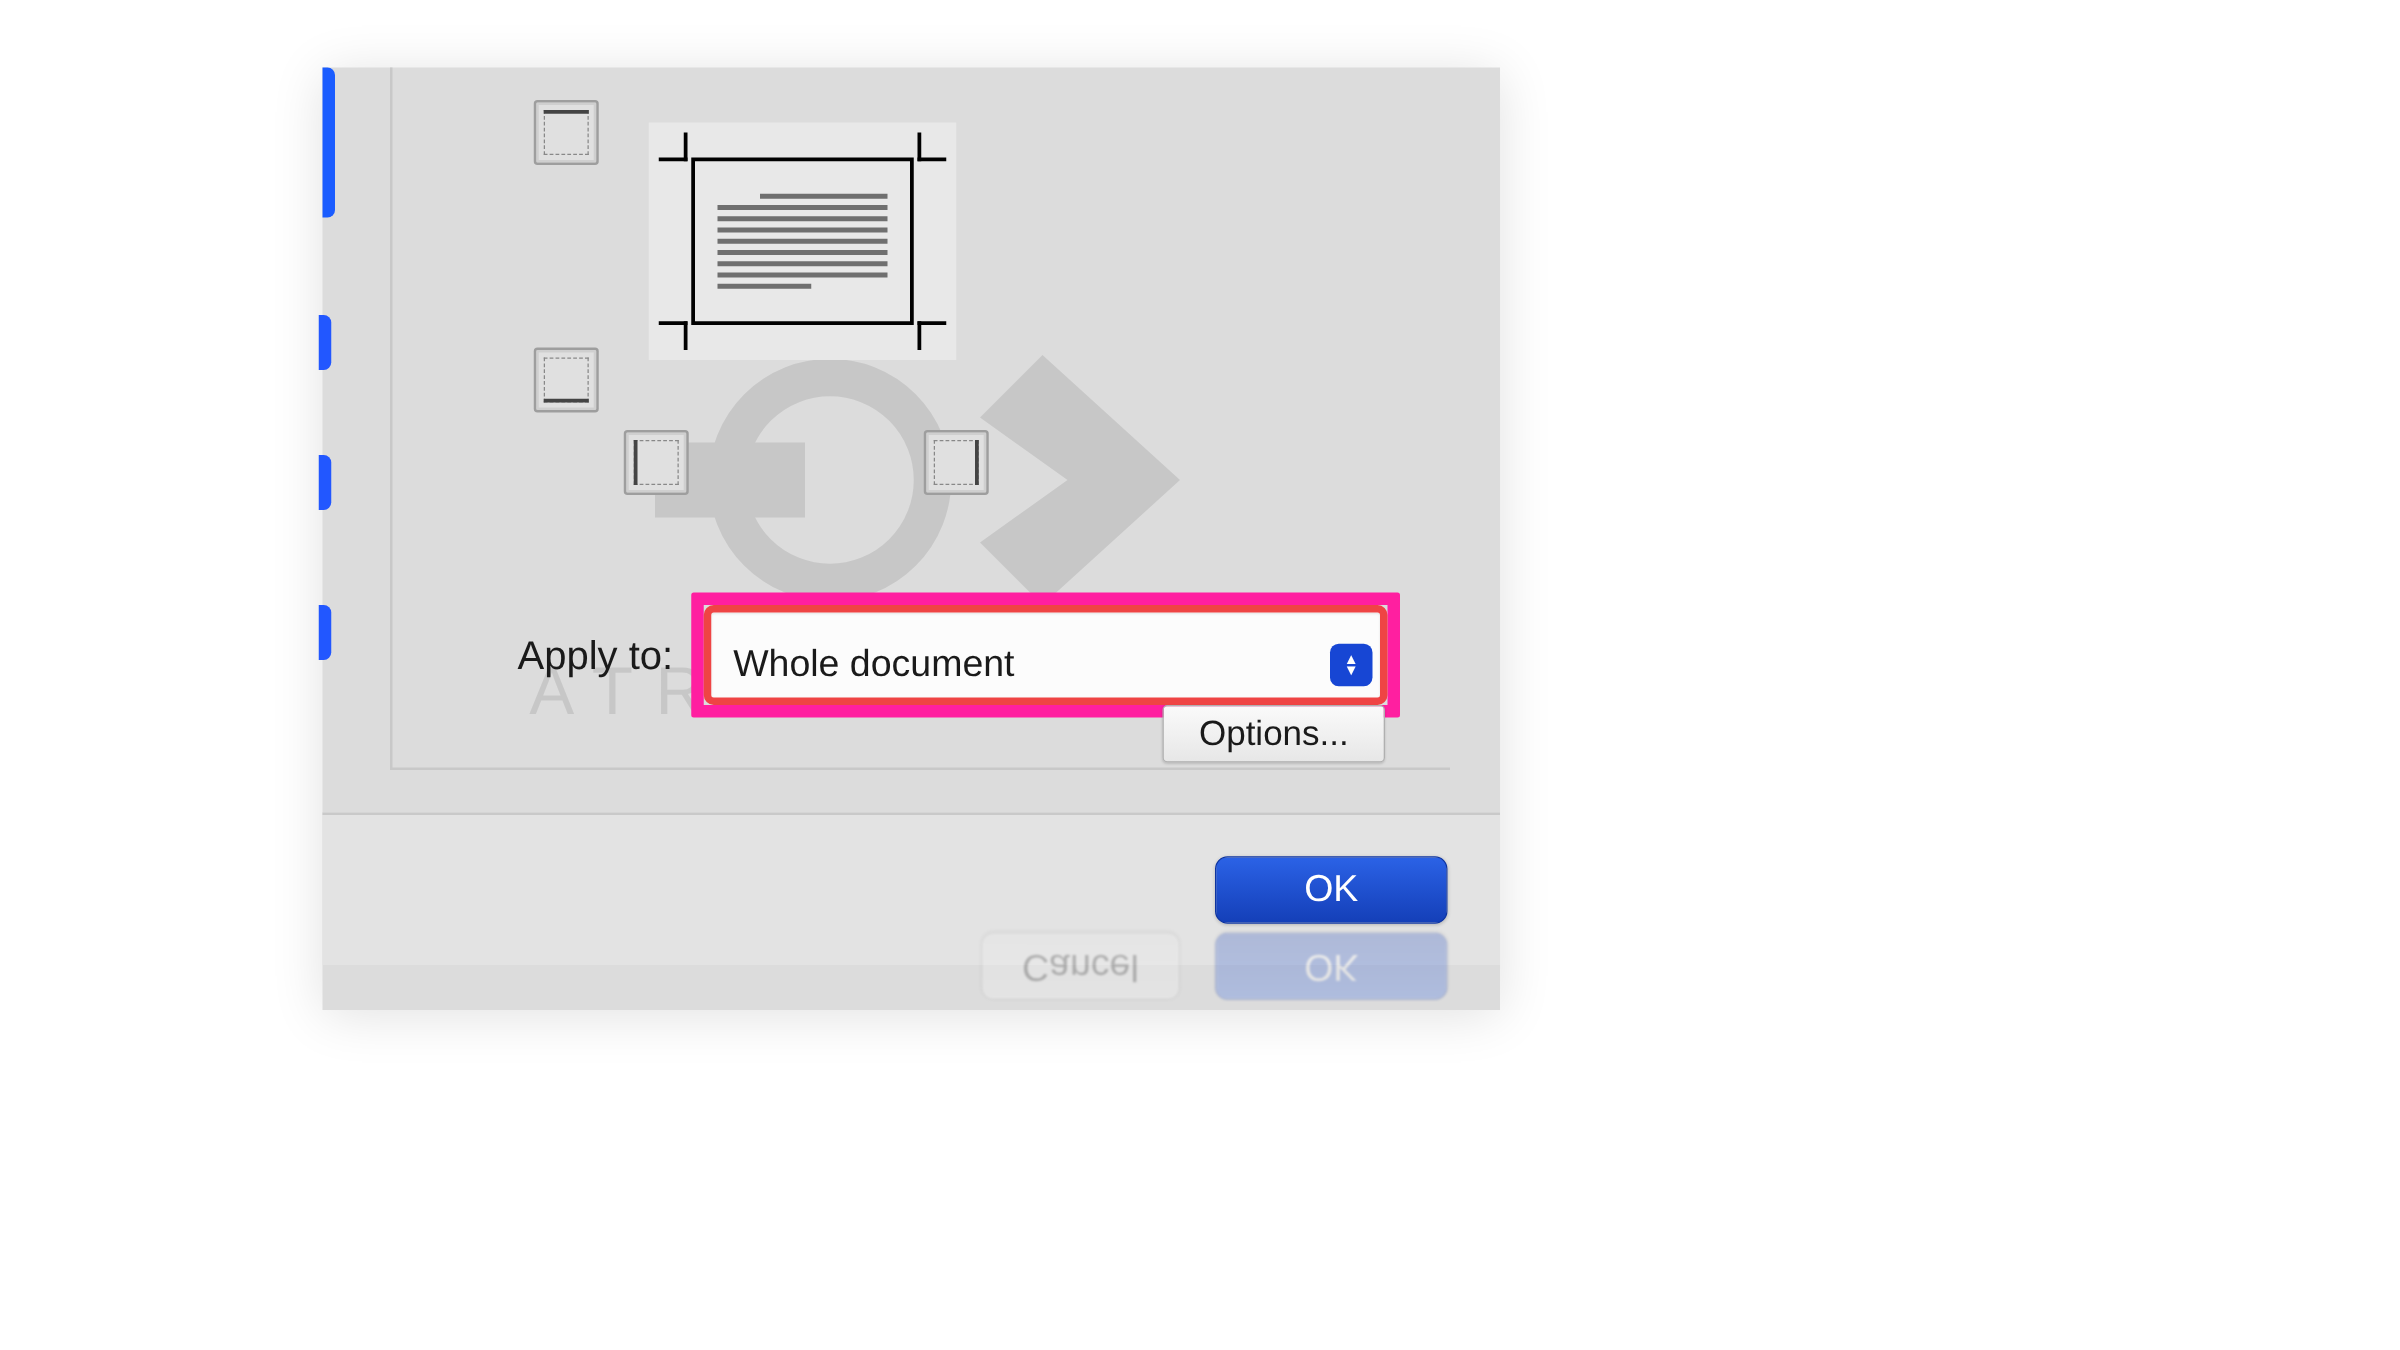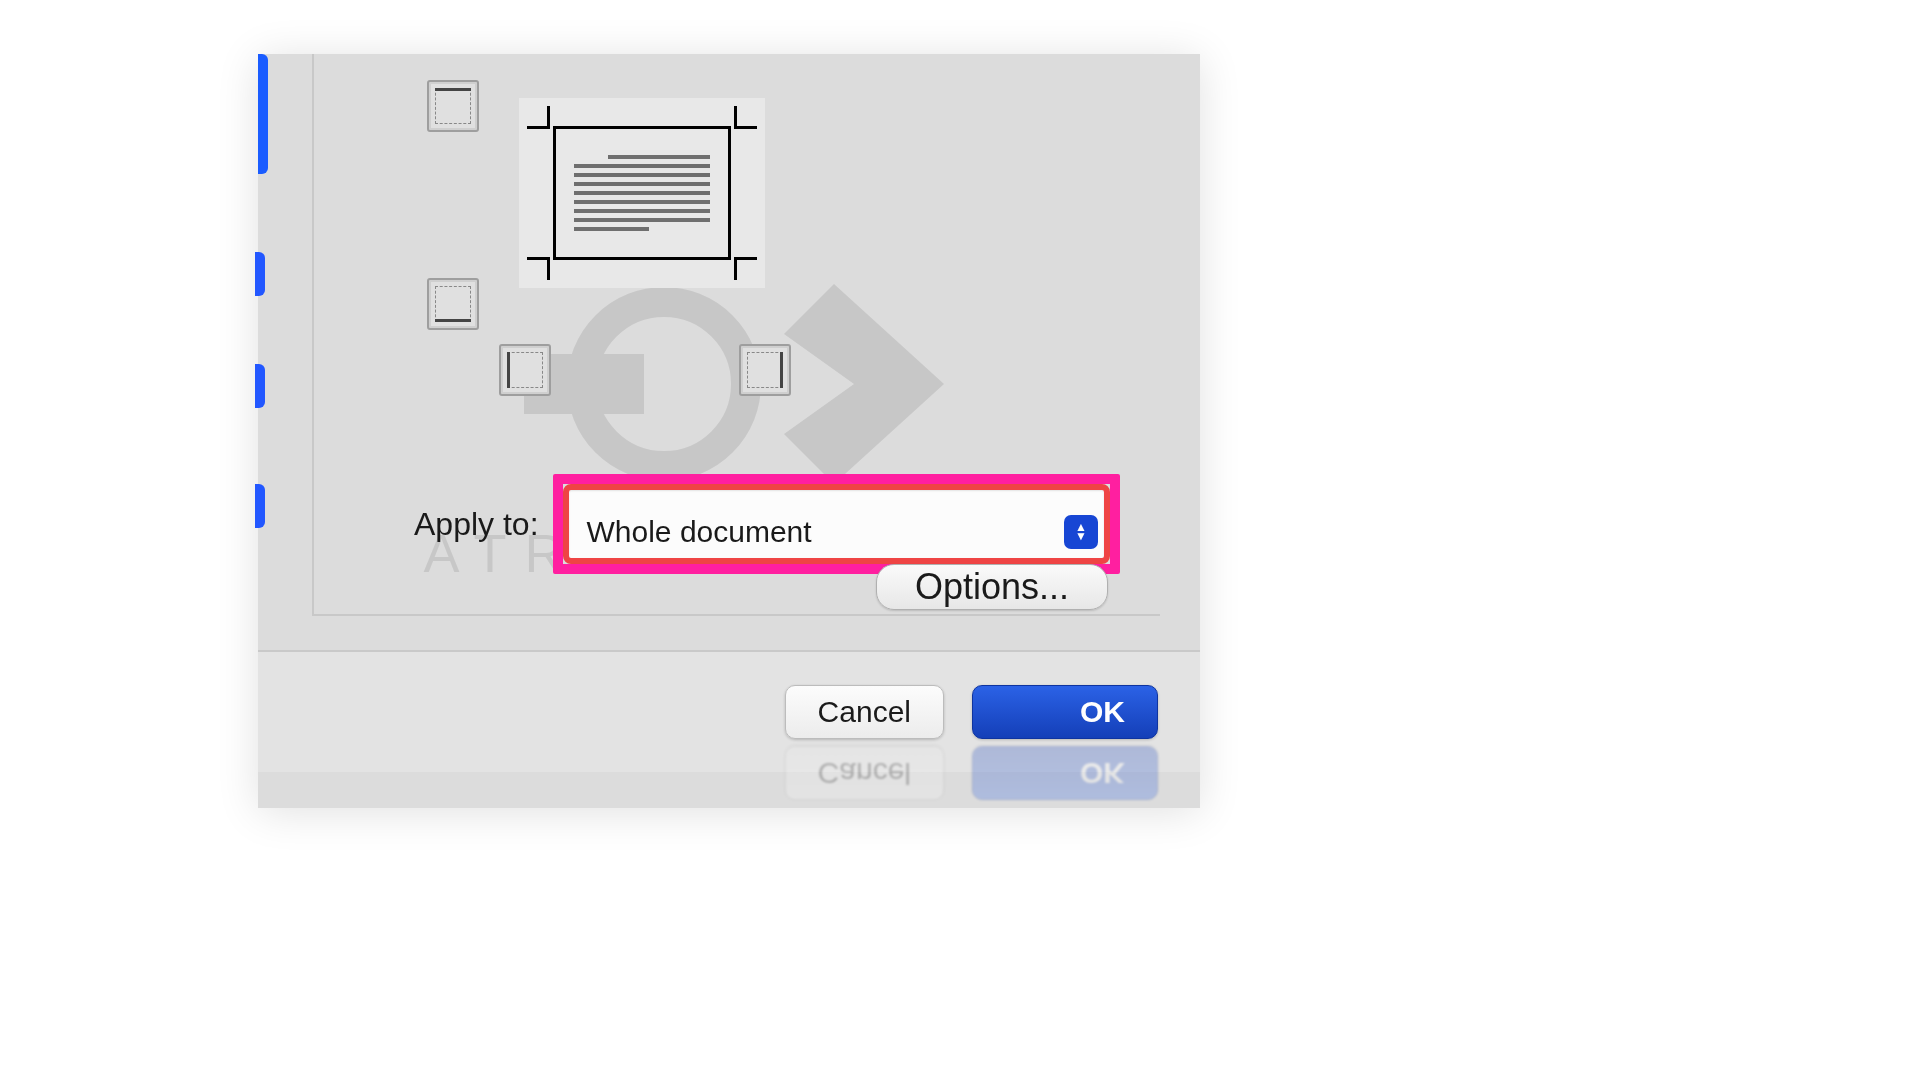--- a/index.html
+++ b/index.html
@@ -37,26 +37,26 @@
   .wm-logo{width:520px;height:260px}
   .wm-text{font-size:54px;letter-spacing:18px;color:#000;margin-top:8px}
   
   .apply-row{position:absolute;left:100px;top:420px;right:40px;display:flex;align-items:center;gap:14px}
   .apply-label{font-size:32px;color:#1a1a1a}
   .highlight{border:10px solid #ff1fa0;padding:0;border-radius:2px;flex:1}
   .combo{display:flex;align-items:center;background:#fcfcfc;border:6px solid #ef4444;border-radius:8px;height:52px;padding:16px 6px 0 18px;box-shadow:inset 0 1px 2px rgba(0,0,0,.1)}
   .combo-text{font-size:30px;color:#1a1a1a;flex:1}
   .stepper{width:34px;height:34px;background:#1746d4;border-radius:7px;color:#fff;display:flex;flex-direction:column;align-items:center;justify-content:center;font-size:12px;line-height:9px}
   
-  .options{position:absolute;right:52px;top:510px;height:44px;padding:0 38px;background:linear-gradient(#fafafa,#e7e7e7);border:1px solid #b0b0b0;border-radius:18px;font-size:36px;color:#1a1a1a;display:flex;align-items:center;box-shadow:0 1px 2px rgba(0,0,0,.15)}
+  .options{position:absolute;right:52px;top:510px;height:44px;padding:0 28px;background:linear-gradient(#fafafa,#e7e7e7);border:1px solid #b0b0b0;border-radius:4px;font-size:28px;color:#1a1a1a;display:flex;align-items:center;box-shadow:0 1px 2px rgba(0,0,0,.15)}
   
   .footer{position:absolute;left:0;right:0;top:596px;height:120px;background:#e3e3e3;border-top:2px solid #c9c9c9;display:flex;align-items:center;justify-content:flex-end;gap:28px;padding-right:42px}
   .btn{height:52px;padding:0 32px;border-radius:10px;font-size:30px;display:flex;align-items:center;box-shadow:0 1px 3px rgba(0,0,0,.2)}
   .btn-cancel{background:linear-gradient(#fcfcfc,#ececec);border:1px solid #bcbcbc;color:#1a1a1a}
-  .btn-ok{background:linear-gradient(#2b62e6,#143fb8);border:1px solid #0e34a0;color:#fff;font-weight:700;min-width:120px;justify-content:flex-end}
+  .btn-ok{background:linear-gradient(#2b62e6,#143fb8);border:1px solid #0e34a0;color:#fff;font-weight:400;min-width:120px;justify-content:center}
   
   .reflection{position:absolute;left:0;right:0;top:684px;height:70px;transform:scaleY(-1);opacity:.25;display:flex;align-items:center;justify-content:flex-end;gap:28px;padding-right:42px;filter:blur(1px)}
 </style>
 </head>
 <body>
 
 <div class="stage">
   <div class="left-strip"></div>
   <div class="side-tab t1"></div>
   <div class="side-tab t2"></div>
@@ -107,23 +107,20 @@
         </div>
       </div>
     </div>
 
     <div class="options">
       <span>Options...</span>
     </div>
   </div>
 
   <div class="footer">
-    <div class="btn btn-cancel">
-      <span>Cancel</span>
-    </div>
     <div class="btn btn-ok">
       <span>OK</span>
     </div>
   </div>
 
   <div class="reflection">
     <div class="btn btn-cancel">
         <span>Cancel</span>
       </div>
     <div class="btn btn-ok">

